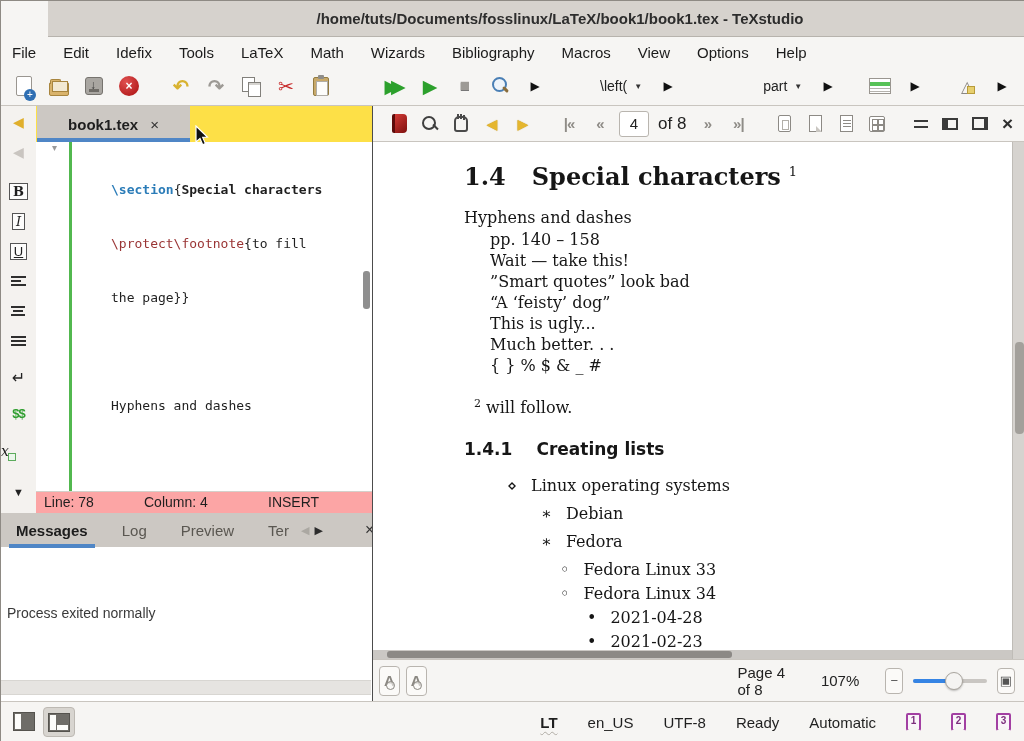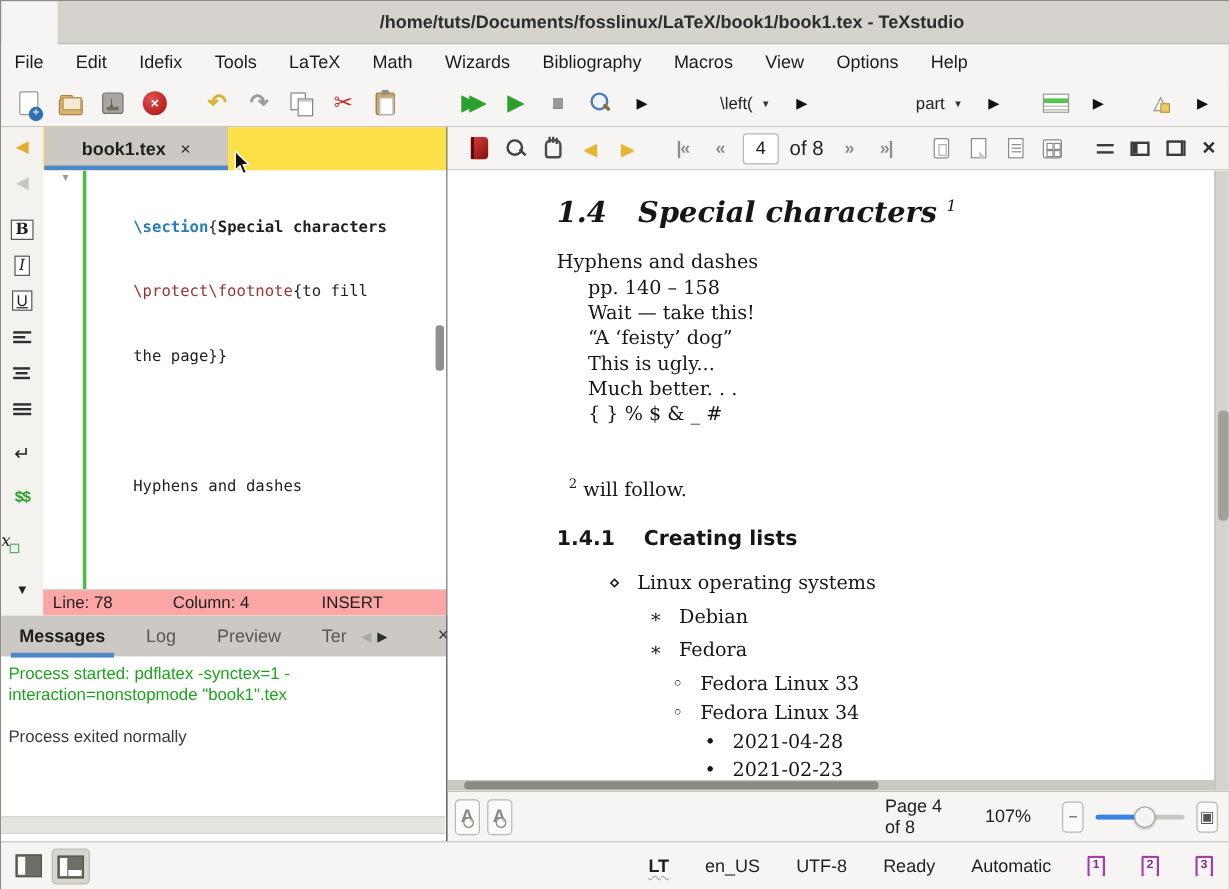--- a/index.html
+++ b/index.html
@@ -145,21 +145,21 @@
   .ic-overlap::after { content:""; position:absolute; left:0; bottom:0; width:10px; height:9px; border:2px solid #3a3a3a; background:#f6f5f3; }
   .g-close { font-size:19px; color:#2f2f2f; font-weight:bold; }
 
   
   .pdfview { position:absolute; left:372px; top:141px; width:652px; height:517px; background:#fff; overflow:hidden; }
   .pv-vscroll { position:absolute; right:0; top:0; width:13px; height:100%; background:#d6d3cf; border-left:1px solid #bfbcb7; }
   .pv-vthumb { position:absolute; left:2px; top:200px; width:9px; height:92px; background:#a3a09b; border-radius:4px; }
   .pv-hscroll { position:absolute; left:0; bottom:0; right:13px; height:9px; background:#cbc8c4; }
   .pv-hthumb { position:absolute; left:14px; top:1px; width:345px; height:7px; background:#8c8985; border-radius:3px; }
   .page { position:absolute; left:0; top:0; right:13px; bottom:9px; background:#fff; font-family:"DejaVu Serif",serif; color:#161616; }
-  .h1 { position:absolute; left:91px; top:20px; font-size:24px; font-weight:bold;font-style:italic; }
+  .h1 { position:absolute; left:91px; top:20px; font-size:24px; font-weight:bold; }
   .h1 .num { margin-right:26px; }
   .h1 sup { font-size:13px; font-weight:normal; vertical-align:super; margin-left:8px; }
   .intro { position:absolute; left:91px; top:66px; font-size:16px; }
   .bodylines { position:absolute; left:117px; top:87px; font-size:16px; line-height:21px; }
   .fnline { position:absolute; left:101px; top:255px; font-size:16px; }
   .fnline sup { font-size:11px; margin-right:5px; }
   .h2 { position:absolute; left:91px; top:297px; font-family:"DejaVu Sans",sans-serif; font-size:17px; font-weight:bold; }
   .h2 .num { margin-right:24px; }
   .li { position:absolute; font-size:16px; }
   .li .mk { margin-right:14px; }
@@ -356,21 +356,20 @@
       <span class="mtab">Log</span>
       <span class="mtab">Preview</span>
       <span class="mtab trunc">Ter</span>
       <span class="mt-arrows">
         <span class="dis">◀</span>
         <span class="en">▶</span>
       </span>
       <span class="mtclose">×</span>
     </div>
     <div class="msgbody">
-      <div class="pl-green">Process started: pdflatex -synctex=1 -interaction=nonstopmode "book1".tex</div>
       <div class="pl-dark">Process exited normally</div>
       <div class="msgstripe"></div>
     </div>
   </div>
 
   <div class="divider"></div>
 
   <div class="pdftb">
     <div class="pti">
         <div class="ic-pdfbook"></div>
@@ -425,20 +424,21 @@
 
   <div class="pdfview">
     <div class="page">
       <div class="h1">
         <span class="num">1.4</span><span>Special characters</span><sup>1</sup>
       </div>
       <div class="intro">Hyphens and dashes</div>
       <div class="bodylines">
         <div>pp. 140 – 158</div>
         <div>Wait — take this!</div>
+        <div>”Smart quotes” look bad</div>
         <div>“A ‘feisty’ dog”</div>
         <div>This is ugly...</div>
         <div>Much better. . .</div>
         <div>{ } % $ &amp; _ #</div>
       </div>
       <div class="fnline">
         <sup>2</sup><span>will follow.</span>
       </div>
       <div class="h2">
         <span class="num">1.4.1</span><span>Creating lists</span>

